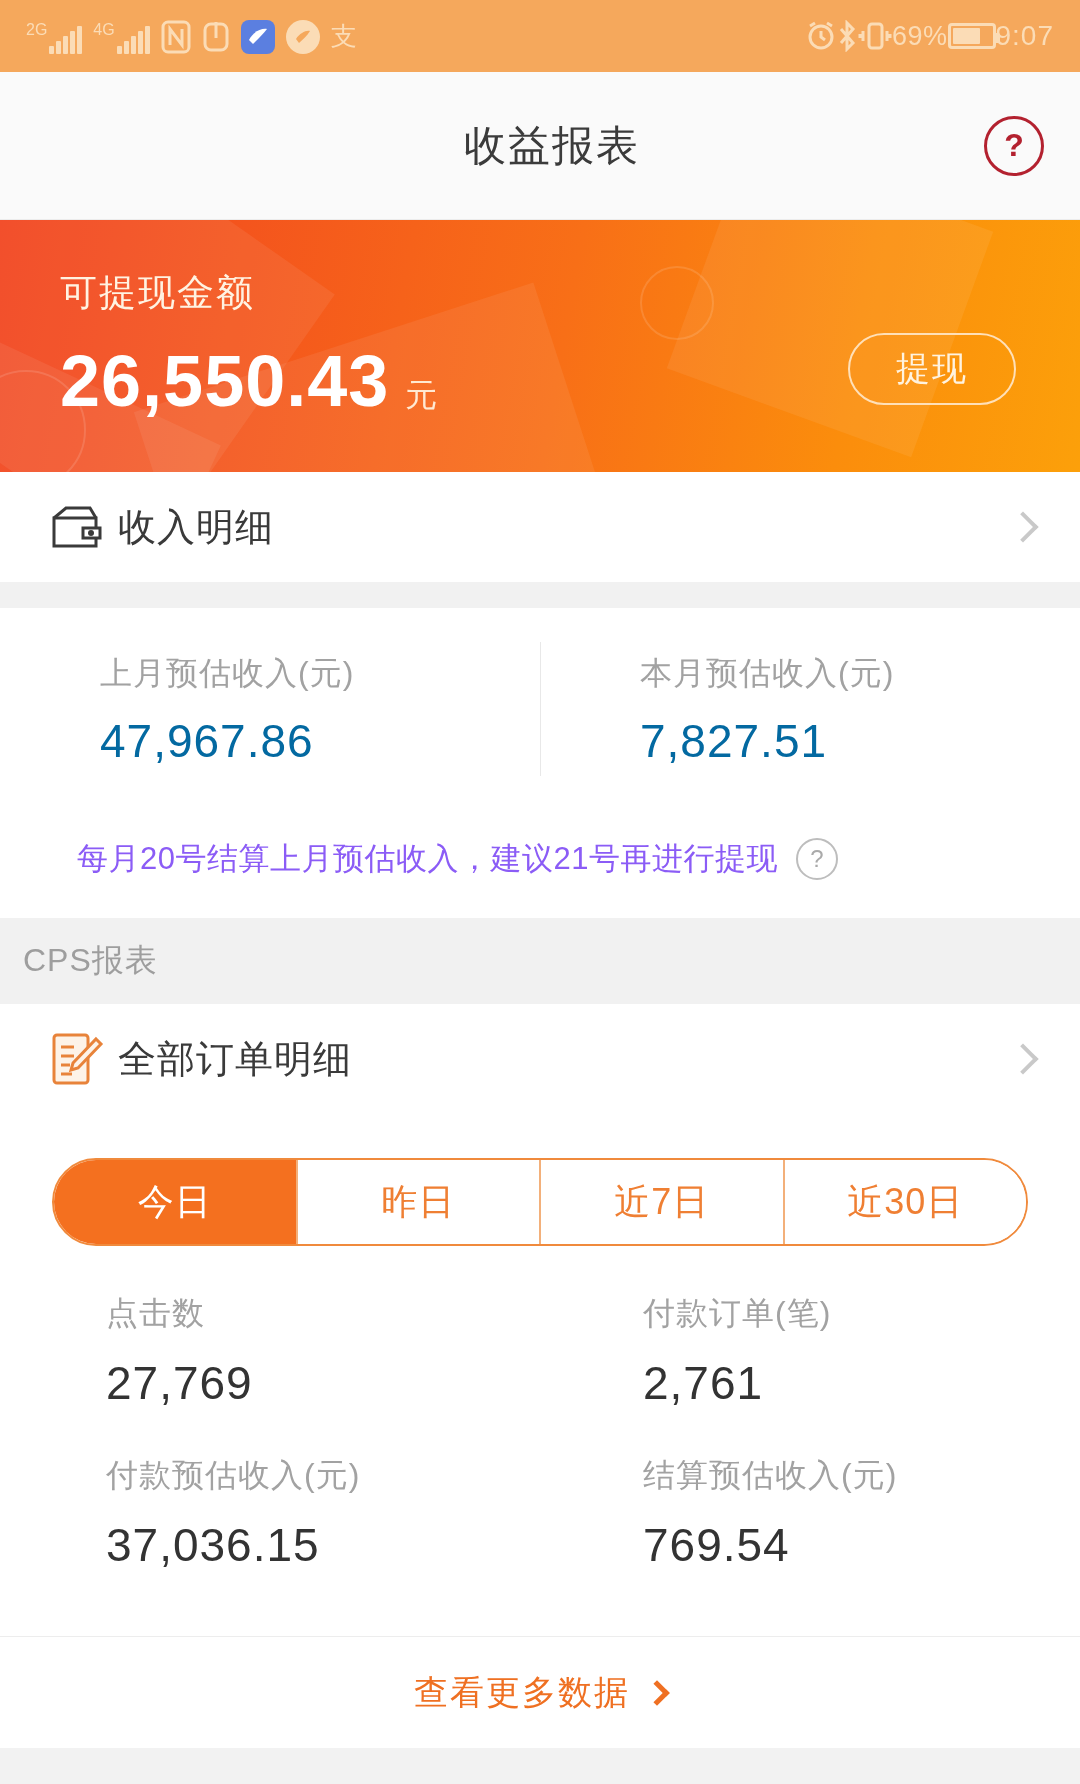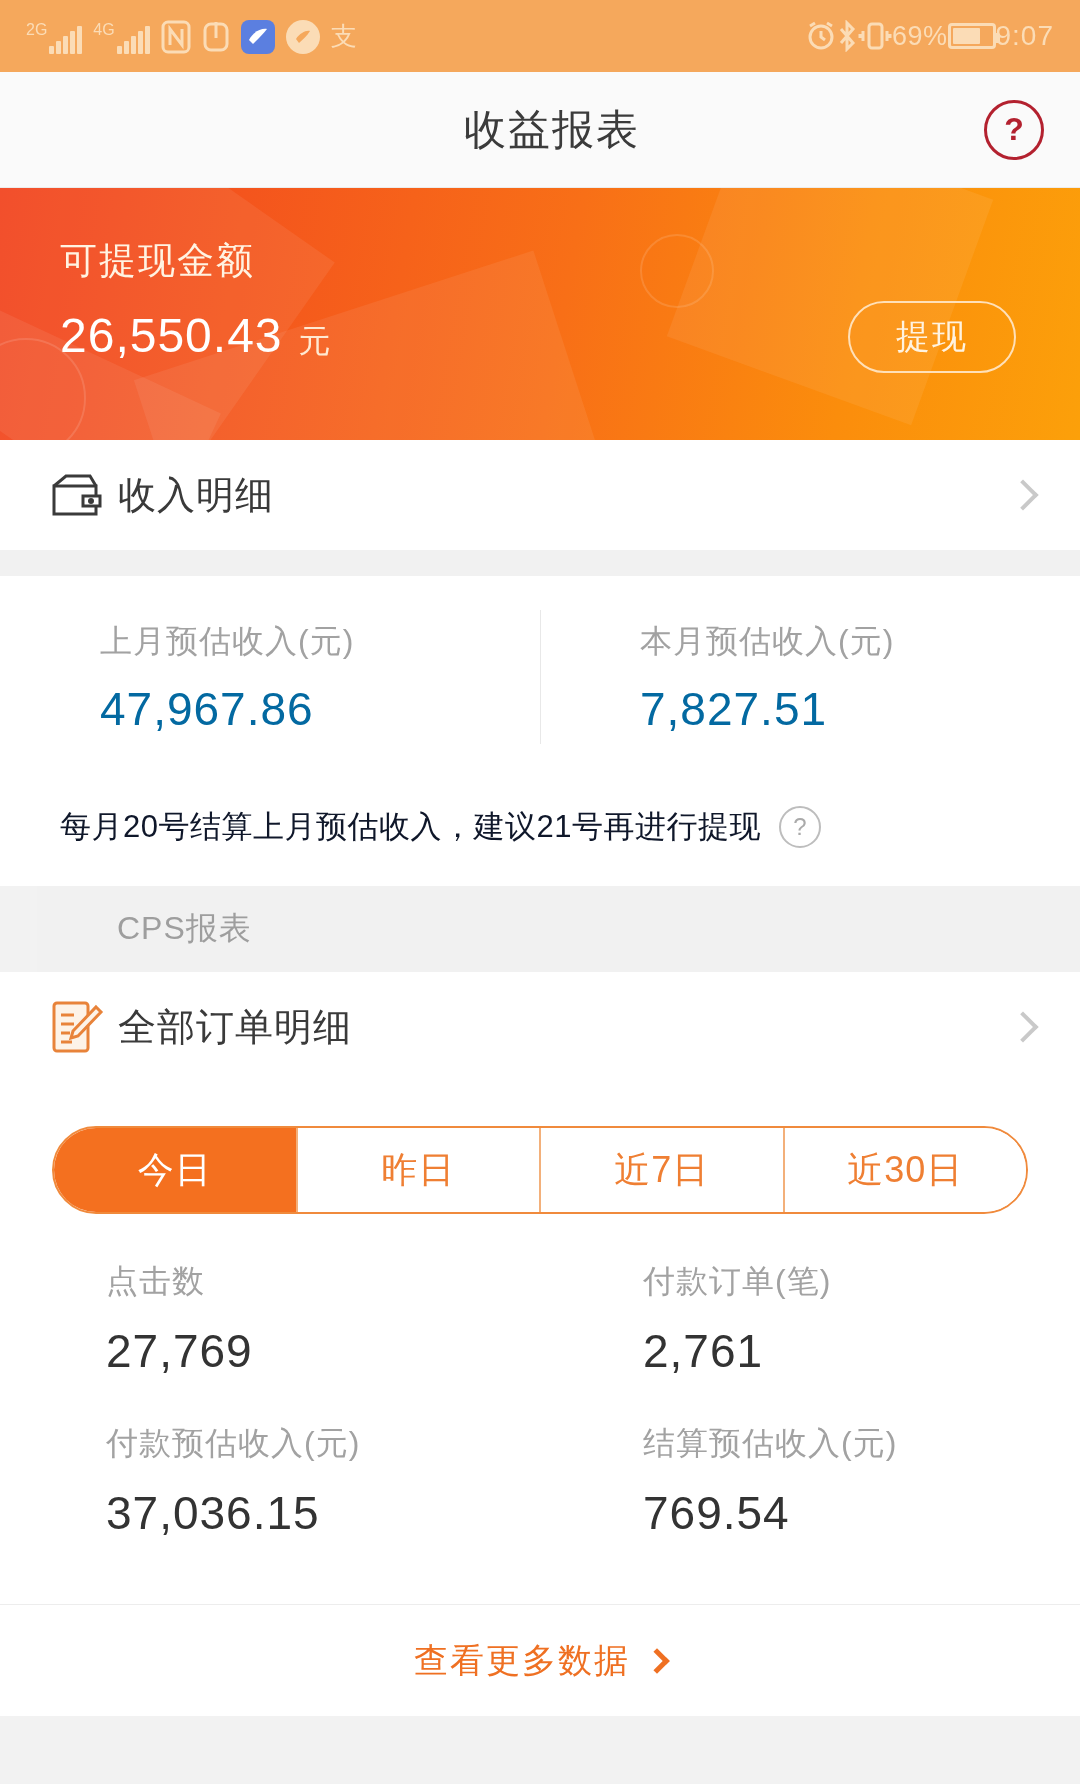--- a/index.html
+++ b/index.html
@@ -49,21 +49,21 @@
     width:34px;height:34px;border-radius:8px;background:#5b7fe0;
     display:inline-flex;align-items:center;justify-content:center;color:#fff;font-size:20px;
   }
   .circ-app{
     width:34px;height:34px;border-radius:50%;background:#fbdcb6;
     display:inline-flex;align-items:center;justify-content:center;color:#f5a85c;font-size:18px;
   }
 
   
   .header{
-    height:116px; background:#fafafa;
+    height:148px; background:#fafafa;
     display:flex; align-items:center; justify-content:center;
     position:relative; border-bottom:1px solid #ececec;padding-left:24px;
   }
   .header .title{ font-size:42px; color:#3b3b3b; letter-spacing:2px; }
   .help-circle{
     position:absolute; right:36px; top:50%; transform:translateY(-50%);
     width:60px;height:60px;border-radius:50%;
     border:3px solid #b3212f; color:#b3212f;
     display:flex;align-items:center;justify-content:center;
     font-size:32px; font-weight:bold;
@@ -81,21 +81,21 @@
   .f4{ right:120px; top:-40px; width:260px; height:240px; transform:rotate(20deg); background:rgba(255,255,255,0.05); }
   .ghost{
     position:absolute; border-radius:50%;
     border:2px solid rgba(255,255,255,0.13);
   }
   .g1{ left:640px; top:46px; width:74px; height:74px; }
   .g2{ left:-34px; top:150px; width:120px; height:120px; }
   .hero-inner{ position:relative; padding:48px 0 0 60px; }
   .hero-label{ font-size:37px; color:#fff3e2; letter-spacing:2px; }
   .hero-amt-row{ display:flex; align-items:baseline; margin-top:22px; }
-  .hero-amt{ font-size:48px; color:#ffffff; letter-spacing:1px; }
+  .hero-amt{ font-size:72px; color:#ffffff; letter-spacing:1px;font-weight:bold; }
   .hero-unit{ font-size:32px; color:#ffe9d2; margin-left:16px; }
   .withdraw-btn{
     position:absolute; right:64px; top:113px;
     width:168px; height:72px; border-radius:38px;
     border:2px solid #ffe0b8; color:#fff3e0;
     display:flex; align-items:center; justify-content:center;
     font-size:34px; letter-spacing:2px;
   }
   .nav-row{
     height:110px; display:flex; align-items:center;
@@ -115,30 +115,30 @@
   .stat2 .divider{
     position:absolute; left:50%; top:34px; bottom:30px; width:1px; background:#e8e8e8;
   }
   .st-label{ font-size:32px; color:#a2a2a2; letter-spacing:1px; }
   .st-value{ font-size:46px; color:#0369a1; margin-top:18px; letter-spacing:1px; }
 
   .notice{
     background:#fff; padding:32px 0 38px 60px;
     display:flex; align-items:center;
   }
-  .notice .ntext{ font-size:31px; color:#0f172a; letter-spacing:.5px; }
+  .notice .ntext{ font-size:31px; color:#8b5cf6; letter-spacing:.5px;margin-left:17px; }
   .notice .nq{
     margin-left:18px; width:42px;height:42px;border-radius:50%;
     border:2px solid #bdbdbd; color:#aaa;
     display:flex;align-items:center;justify-content:center;font-size:24px;
   }
 
   .section-head{
     height:86px; background:#f1f1f1; display:flex; align-items:center;
-    padding-left:80px; font-size:32px; color:#9e9e9e; letter-spacing:1px;margin-left:37px;
+    padding-left:23px; font-size:32px; color:#9e9e9e; letter-spacing:1px;
   }
 
   
   .tabs-wrap{ background:#fff; padding:44px 52px 0 52px; }
   .tabs{
     display:flex; height:88px; border:2px solid #f08a3c;
     border-radius:46px; overflow:hidden;
   }
   .tab{
     flex:1; display:flex; align-items:center; justify-content:center;

